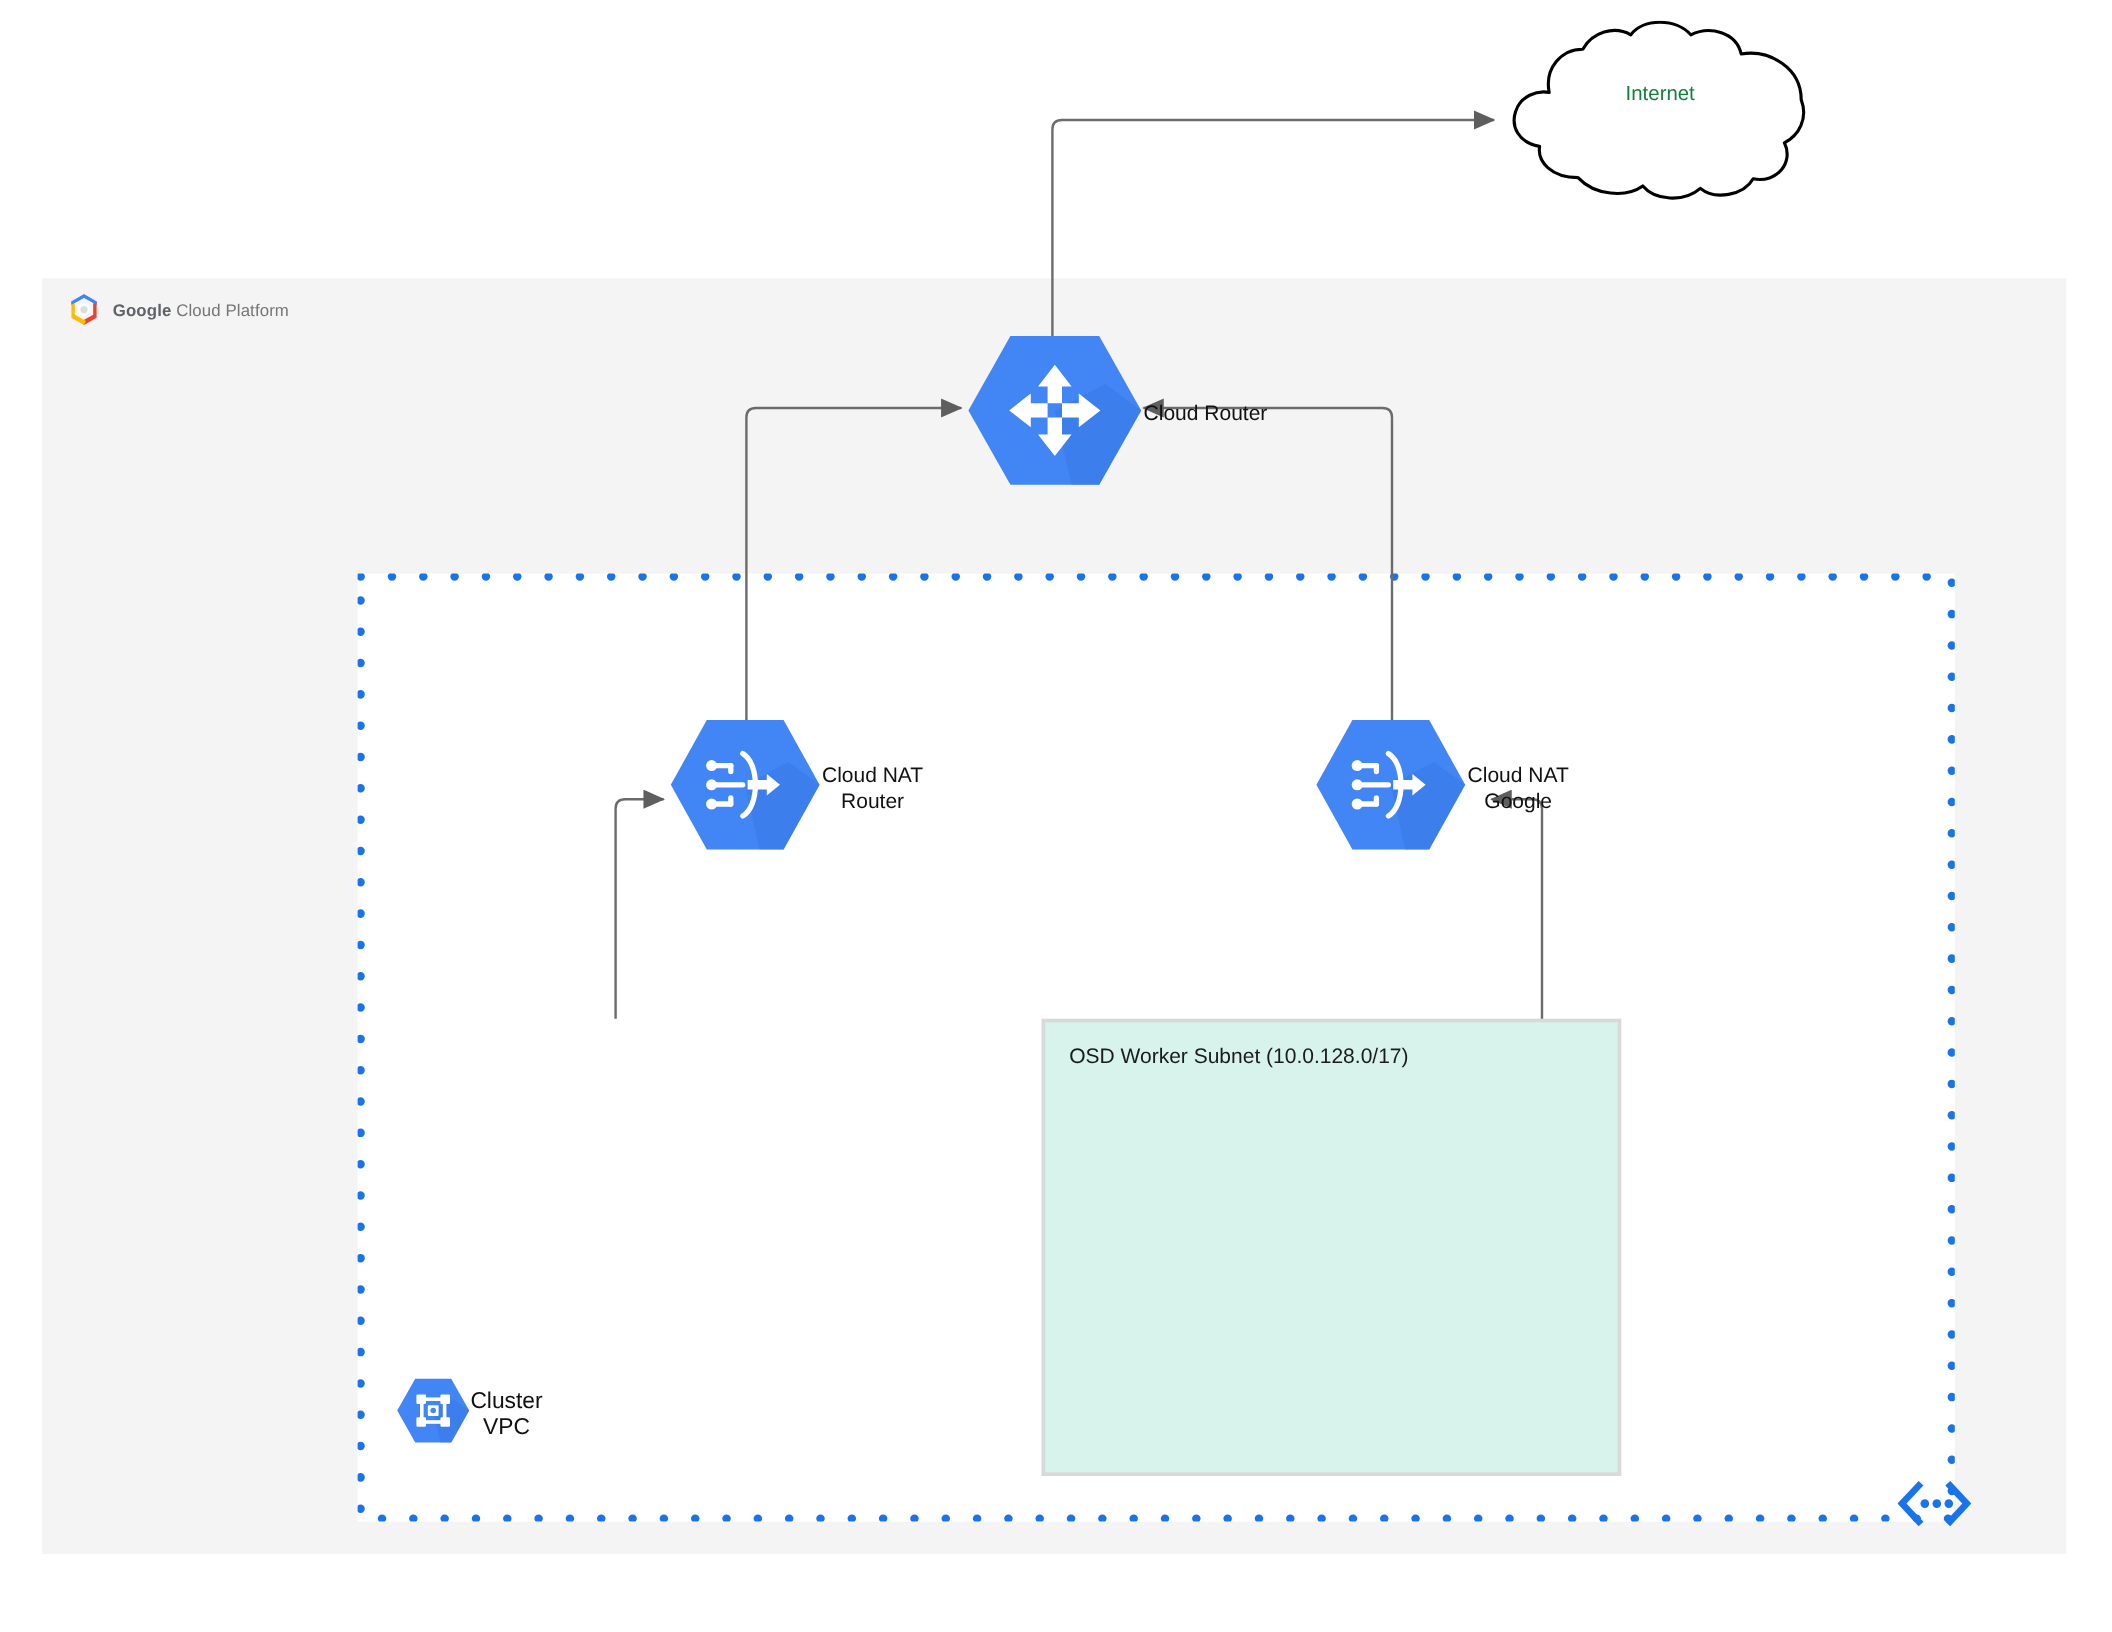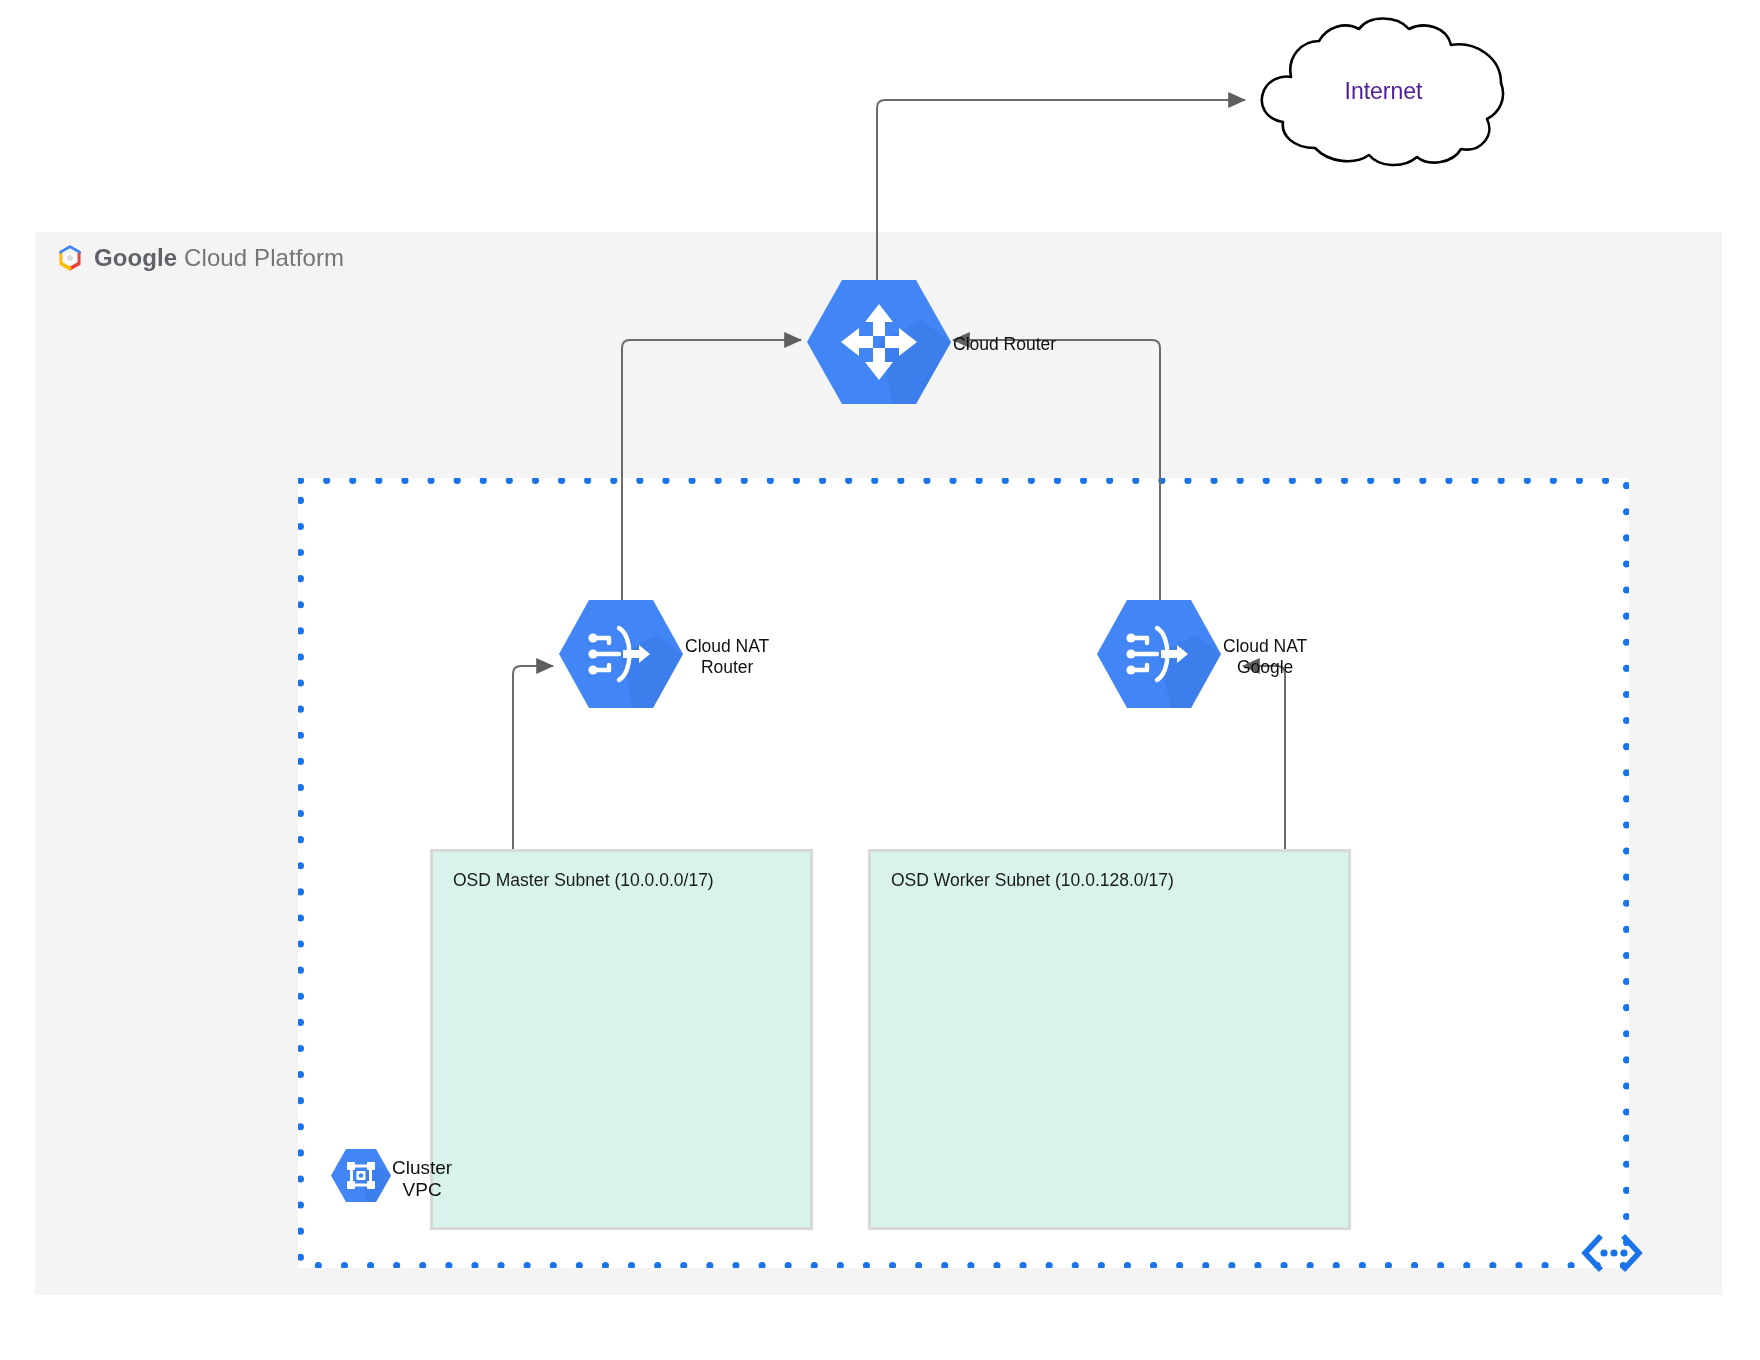--- a/index.html
+++ b/index.html
@@ -33,21 +33,21 @@
     display: flex;
     align-items: center;
     gap: 9px;
   }
   .gcp-hex {
     width: 30px;
     height: 30px;
     flex: 0 0 30px;
   }
   .gcp-text {
-    font-size: 24px;
+    font-size: 14px;
     letter-spacing: 0.1px;
     color: #5f6368;
     white-space: nowrap;
   }
   .gcp-text b { font-weight: 700; color:#5f6368; }
   .gcp-text span.light { font-weight: 400; color:#757575; }
 
   
   .vpc-box {
     position: absolute;
@@ -111,25 +111,25 @@
   .cloud {
     position: absolute;
     left: 1257px;
     top: 17px;
     width: 253px;
     height: 153px;
   }
   .cloud-label {
     position: absolute;
     left: 1257px;
-    top: 78px;
+    top: 68px;
     width: 253px;
     text-align: center;
-    font-size: 23px;
-    color: #4c1d95;
+    font-size: 17px;
+    color: #15803d;
   }
 
   
   #links {
     position: absolute;
     left: 0; top: 0;
     width: 1760px; height: 1360px;
     pointer-events: none;
   }
   .link-path {
@@ -166,23 +166,20 @@
   </div>
 
   <svg class="vpc-marker" viewBox="0 0 62 38">
     <path d="M18 4 L4 19 L18 34" fill="none" stroke="#1a73e8" stroke-width="5.5" stroke-linecap="square"></path>
     <path d="M44 4 L58 19 L44 34" fill="none" stroke="#1a73e8" stroke-width="5.5" stroke-linecap="square"></path>
     <circle cx="23" cy="19" r="3.6" fill="#1a73e8"></circle>
     <circle cx="33" cy="19" r="3.6" fill="#1a73e8"></circle>
     <circle cx="43" cy="19" r="3.6" fill="#1a73e8"></circle>
   </svg>
 
-  <div class="subnet" id="subnet-master">
-    <div class="subnet-label">OSD Master Subnet (10.0.0.0/17)</div>
-  </div>
 
   <div class="subnet" id="subnet-worker">
     <div class="subnet-label">OSD Worker Subnet (10.0.128.0/17)</div>
   </div>
 
   <svg id="links" viewBox="0 0 1760 1360">
     <defs>
       <marker id="arrowhead" markerWidth="9" markerHeight="8" refX="8.4" refY="4" orient="auto" markerUnits="strokeWidth">
         <path d="M0,0 L9,4 L0,8 Z" fill="#5e5e5e"></path>
       </marker>

